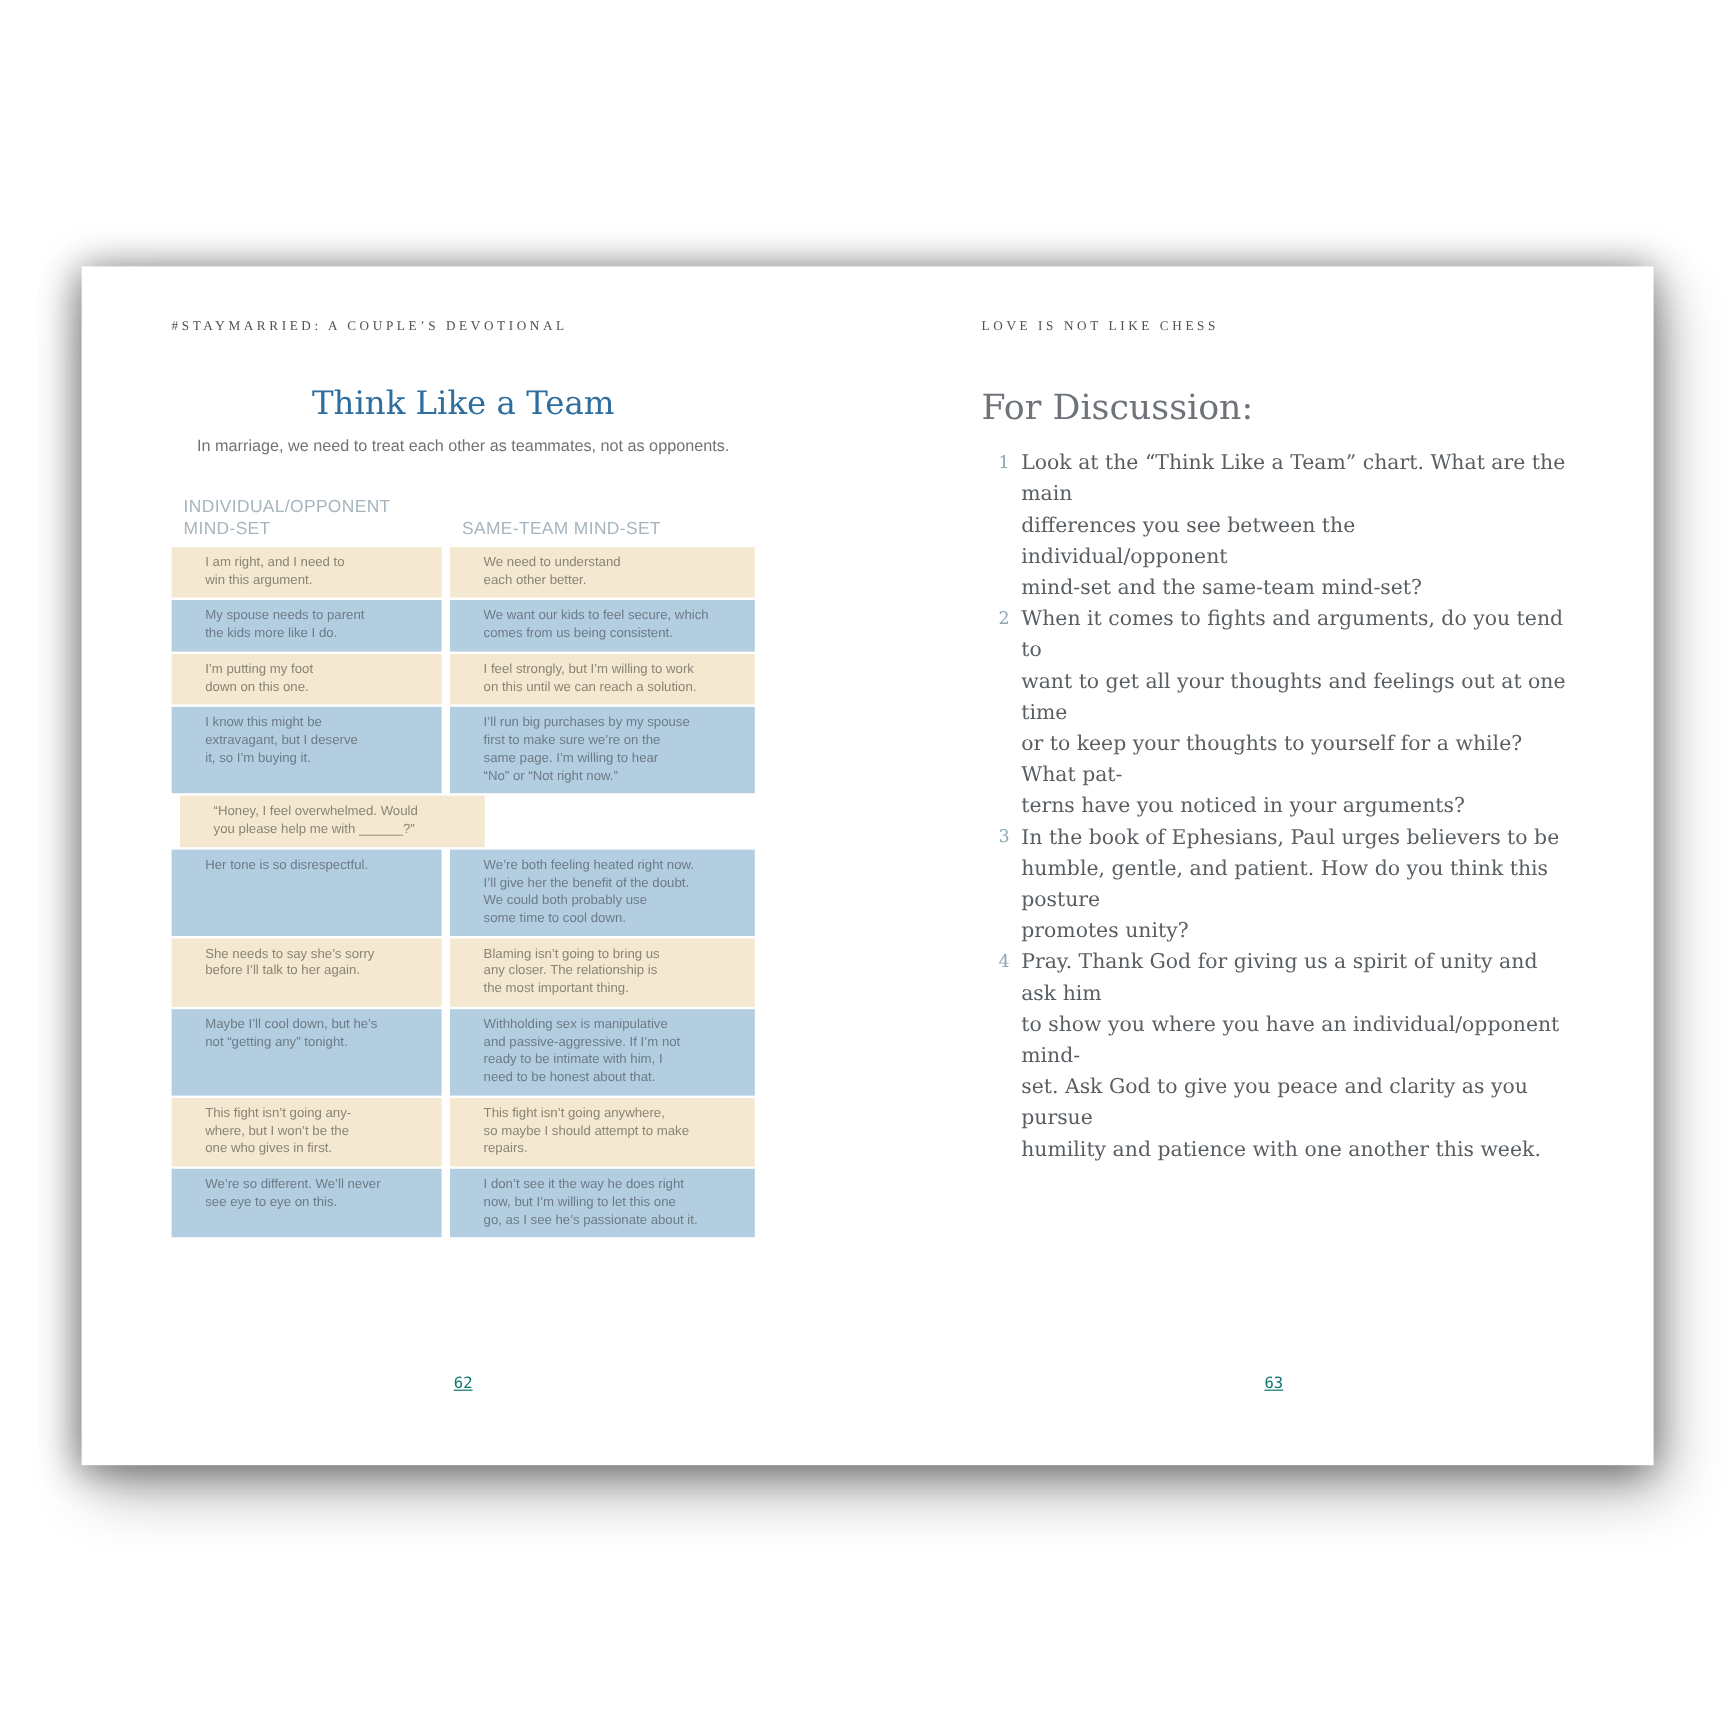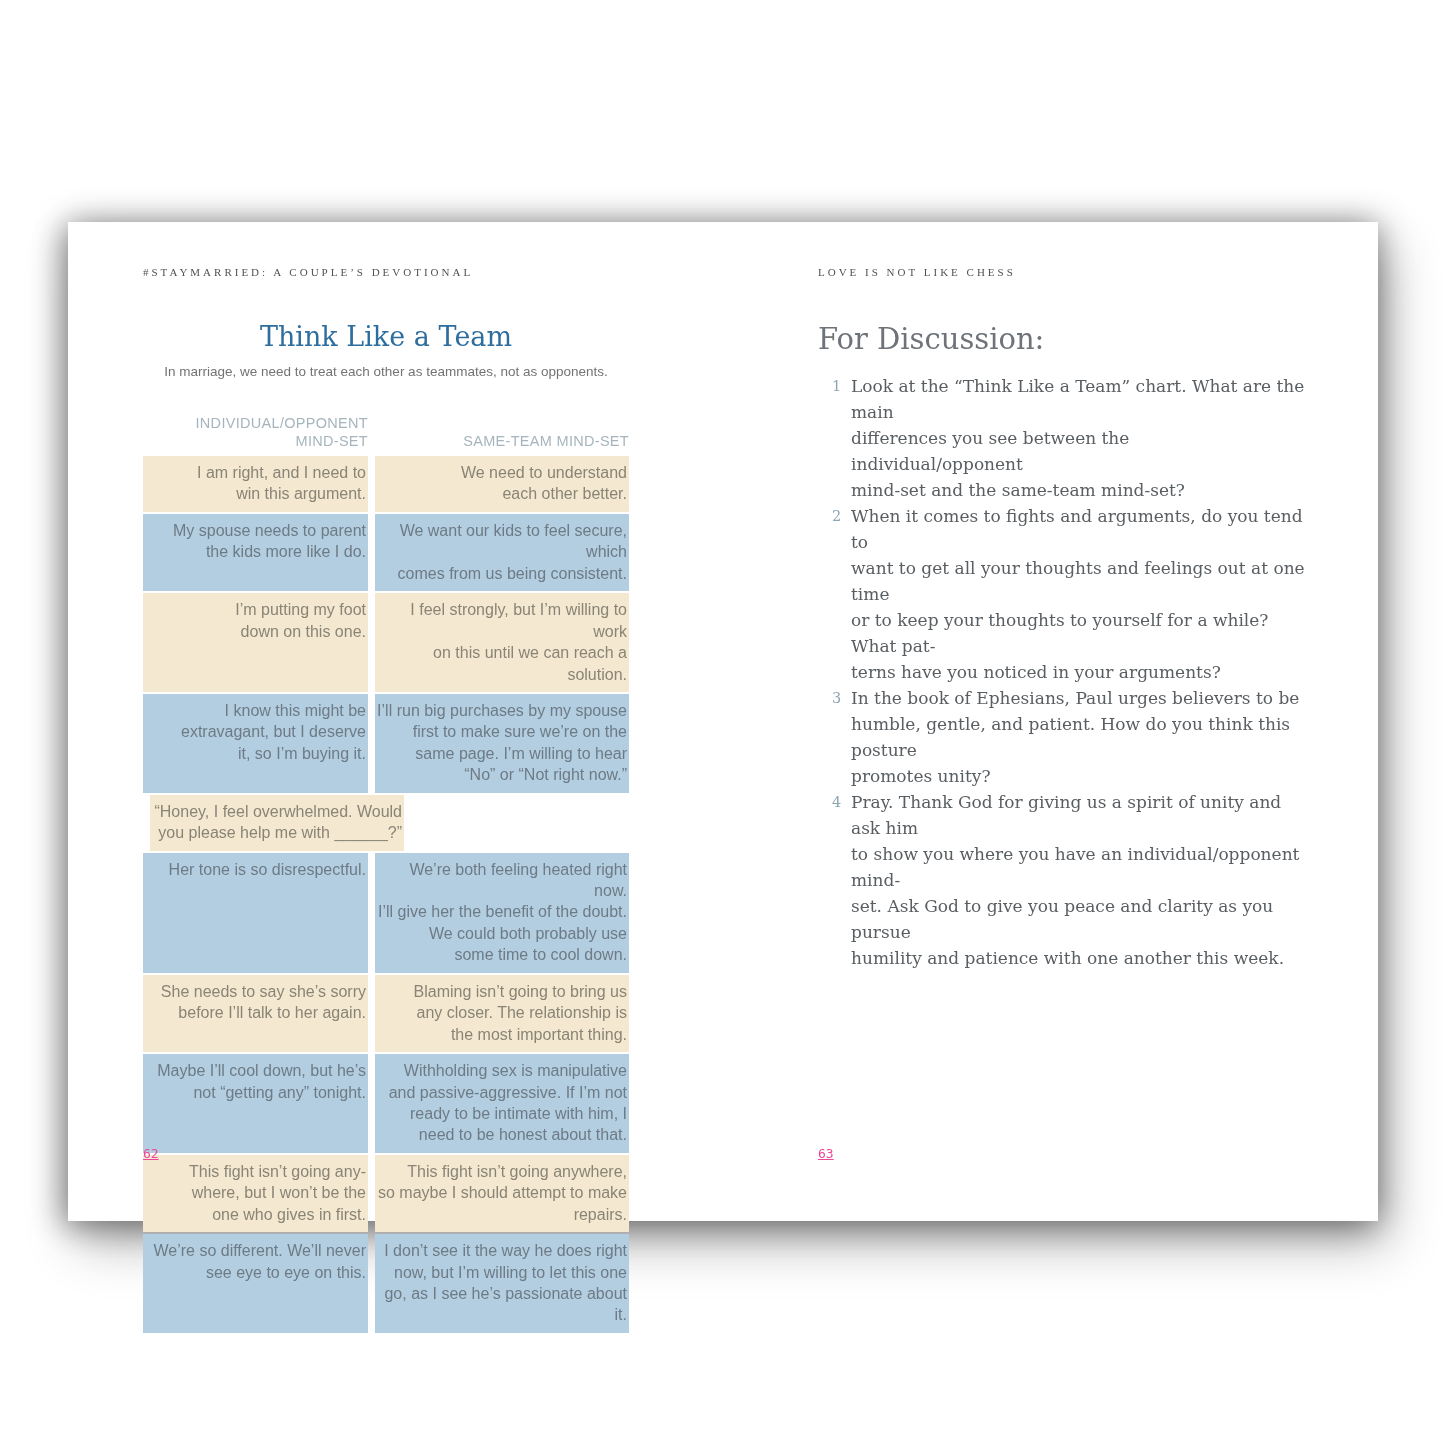--- a/index.html
+++ b/index.html
@@ -11,35 +11,35 @@
   
   .page-left{position:absolute;left:75px;top:0;width:486px;height:100%;}
   .running-head{position:absolute;top:44px;left:0;width:100%;text-align:left;
                 font-family:"Liberation Serif",serif;font-size:11px;letter-spacing:3px;
                 color:#515151;white-space:nowrap;}
   .book-title{position:absolute;top:97px;left:0;width:100%;text-align:center;
               font-family:"DejaVu Serif",serif;font-weight:400;font-size:27px;line-height:36px;
               color:var(--title_blue,#2d6e9e);margin:0;}
   .subtitle{position:absolute;top:142px;left:0;width:100%;text-align:center;
             font-size:13.5px;color:#737373;margin:0;}
-  .chart{position:absolute;top:184px;left:0;width:528px;text-align:right;}
+  .chart{position:absolute;top:184px;left:0;width:528px;}
   .chart-head{display:flex;align-items:flex-end;min-height:44px;margin-bottom:6px;
               font-size:14.5px;letter-spacing:0.3px;color:var(--col_header,#a6b5bd);}
   .col-head{box-sizing:border-box;white-space:pre-line;line-height:18px;}
   .col-head.c1{width:225px;padding-left:10px;}
   .col-head.c2{width:254px;margin-left:7px;padding-left:10px;}
   .chart-row{display:flex;margin-bottom:2px;}
-  .cell{box-sizing:border-box;padding:6px 2px 7px;white-space:pre-line;
-        font-size:16px;line-height:1.34;}
+  .cell{box-sizing:border-box;padding:6px 28px 7px;white-space:pre-line;
+        font-size:11px;line-height:1.34;}
   .cell.l{width:225px;}
   .cell.r{width:254px;margin-left:7px;}
   .chart-row.cream .cell{background:var(--cream_row,#f4e9d0);color:var(--cream_text,#8a8476);}
   .chart-row.blue  .cell{background:var(--blue_row,#b4cee1);color:var(--blue_text,#6d7b86);}
-  .pagenum{position:absolute;top:924px;left:0;width:100%;
-           font-family:"DejaVu Sans Mono",monospace;font-size:13px;color:#ec4899;text-decoration:underline;}
+  .pagenum{position:absolute;top:924px;left:0;width:100%;text-align:center;
+           font-family:"DejaVu Sans Mono",monospace;font-size:13px;color:#0f766e;text-decoration:underline;}
 
   
   .page-right{position:absolute;left:750px;top:0;width:487px;height:100%;}
   .discussion-heading{position:absolute;top:100px;left:0;margin:0;
                       font-family:"DejaVu Serif",serif;font-weight:400;font-size:29px;
                       color:var(--heading_gray,#6e7379);}
   .discussion-list{position:absolute;top:151px;left:0;width:100%;margin:0;padding:0;list-style:none;}
   .discussion-item{display:flex;}
   .d-num{width:33px;box-sizing:border-box;padding-left:14px;flex-shrink:0;
          font-family:"DejaVu Serif",serif;font-size:14.5px;line-height:26px;

